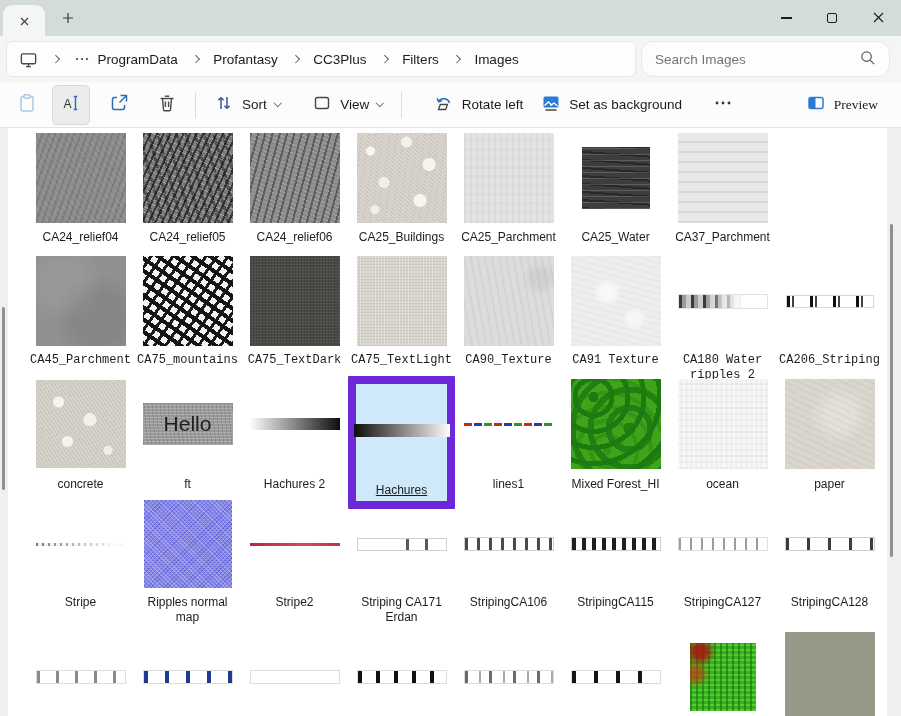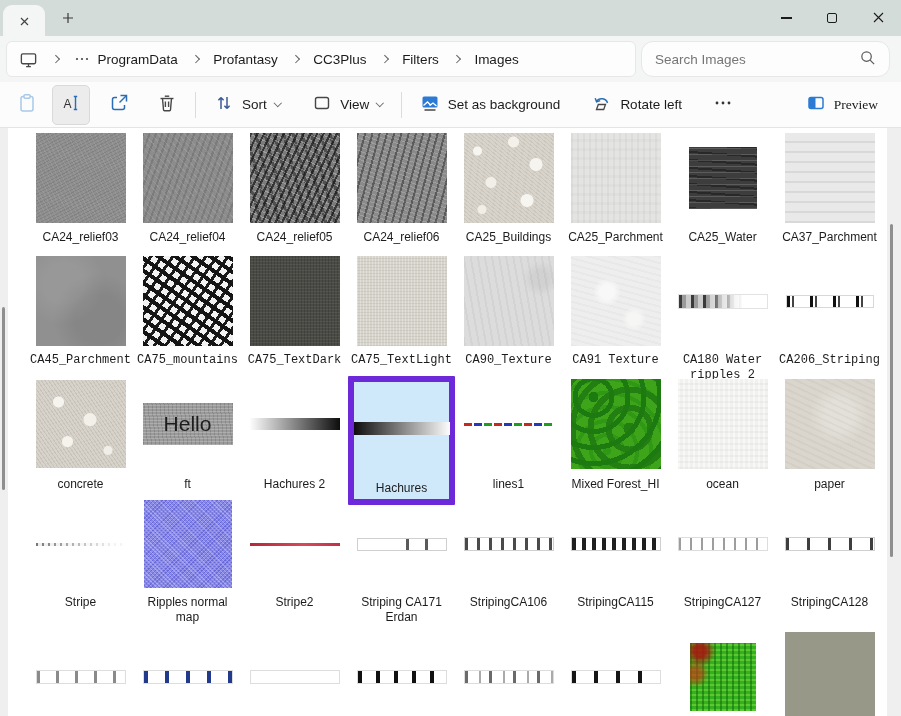--- a/index.html
+++ b/index.html
@@ -42,21 +42,21 @@
   .chevd { width:5.5px; height:5.5px; border-right:1.3px solid #666; border-bottom:1.3px solid #666;
     transform:rotate(45deg); display:inline-block; margin-top:-3px; }
   .tb-sep { width:1px; height:26px; background:#dcdcdc; margin:0 9px; flex:0 0 auto; }
   .ml6{margin-left:6px;} .ml10{margin-left:10px;} .ml14{margin-left:14px;}
   .preview { margin-left:auto;font-family:Liberation Serif, serif; }
 
   
   .content { position:absolute; left:0; top:128px; width:901px; height:588px; background:#fff; overflow:hidden; }
   .grid-row { position:absolute; left:27px; width:856px; display:flex; }
   .cell { width:107px; display:flex; flex-direction:column; align-items:center; }
-  .cell.selected { background:#cfe9fb; border:6px solid #6d28d9; margin-top:-2px; padding-bottom:3px; border-radius:1px; }
+  .cell.selected { background:#cfe9fb; border:8px solid #6d28d9; margin-top:-2px; padding-bottom:3px; border-radius:1px;text-decoration:underline; }
   .thumbwrap { width:100%; display:flex; align-items:center; justify-content:center; }
   .filelabel { margin-top:7px; font-size:12px; line-height:14.5px; text-align:center; max-width:104px; color:#1c1c1c; }
   .thumb { flex:0 0 auto; }
   .thumb-text { display:flex; align-items:center; justify-content:center; font-size:21px; color:#1e1e1e; }
 
   
   .sb-right-track { position:absolute; right:0; top:128px; width:14px; height:588px; background:#efefef; }
   .sb-right-thumb { position:absolute; right:8px; top:224px; width:3px; height:333px; background:#8f8f8f; border-radius:2px; }
   .sb-left-track  { position:absolute; left:0; top:128px; width:8px; height:588px; background:#efefef; }
   .sb-left-thumb  { position:absolute; left:2px; top:307px; width:3px; height:183px; background:#8f8f8f; border-radius:2px; }
@@ -229,42 +229,42 @@
     <div class="tbtn ml14">
       <span>
         <svg width="20" height="20" viewBox="0 0 20 20" fill="none" stroke="#474747" stroke-width="1.4">
             <rect x="3.5" y="4.5" width="13" height="11" rx="2"></rect>
           </svg>
       </span>
       <span class="tb-label">View</span>
       <span class="chevd"></span>
     </div>
     <div class="tb-sep"></div>
+    <div class="tbtn ml14">
+      <span>
+        <svg width="20" height="20" viewBox="0 0 20 20" fill="none">
+            <path d="M4.5 8.5 a6 5.5 0 0 1 11 1.5" stroke="#2b6cb8" stroke-width="1.5"></path>
+            <path d="M3.2 5.2 L4.6 8.8 L8.2 7.6" stroke="#2b6cb8" stroke-width="1.5"></path>
+            <path d="M4.5 16.5 L6.3 11.5 H13.5 L11.7 16.5 Z" stroke="#474747" stroke-width="1.3"></path>
+          </svg>
+      </span>
+      <span class="tb-label">Rotate left</span>
+    </div>
     <div class="tbtn">
       <span>
         <svg width="20" height="20" viewBox="0 0 20 20">
             <rect x="2.5" y="3.5" width="15" height="11" rx="1.5" fill="#2b7bd4"></rect>
             <path d="M3.5 12.5 L7.5 9 L11 12.5 M9.5 12.5 L13 10 L16.5 13" stroke="#fff" stroke-width="1.3" fill="none"></path>
             <path d="M4.5 17 h11" stroke="#474747" stroke-width="1.5" fill="none"></path>
           </svg>
       </span>
       <span class="tb-label">Set as background</span>
     </div>
     <div class="tbtn ml14">
       <span>
-        <svg width="20" height="20" viewBox="0 0 20 20" fill="none">
-            <path d="M4.5 8.5 a6 5.5 0 0 1 11 1.5" stroke="#2b6cb8" stroke-width="1.5"></path>
-            <path d="M3.2 5.2 L4.6 8.8 L8.2 7.6" stroke="#2b6cb8" stroke-width="1.5"></path>
-            <path d="M4.5 16.5 L6.3 11.5 H13.5 L11.7 16.5 Z" stroke="#474747" stroke-width="1.3"></path>
-          </svg>
-      </span>
-      <span class="tb-label">Rotate left</span>
-    </div>
-    <div class="tbtn ml14">
-      <span>
         <svg width="18" height="14" viewBox="0 0 18 14">
             <circle cx="3" cy="7" r="1.4" fill="#333"></circle>
             <circle cx="9" cy="7" r="1.4" fill="#333"></circle>
             <circle cx="15" cy="7" r="1.4" fill="#333"></circle>
           </svg>
       </span>
     </div>
     <div class="tbtn preview">
       <span>
         <svg width="20" height="20" viewBox="0 0 20 20">
@@ -274,26 +274,20 @@
       </span>
       <span class="tb-label">Preview</span>
     </div>
   </div>
 
   <div class="content">
     <div id="grid-rows">
         <div class="grid-row" style="top: 5px;">
           <div class="cell">
             <div class="thumbwrap" style="height: 90px;">
-              <div class="thumb t-relief03" style="width: 90px; height: 90px;"></div>
-            </div>
-            <div class="filelabel">CA24_relief03</div>
-          </div>
-          <div class="cell">
-            <div class="thumbwrap" style="height: 90px;">
               <div class="thumb t-relief04" style="width: 90px; height: 90px;"></div>
             </div>
             <div class="filelabel">CA24_relief04</div>
           </div>
           <div class="cell">
             <div class="thumbwrap" style="height: 90px;">
               <div class="thumb t-relief05" style="width: 90px; height: 90px;"></div>
             </div>
             <div class="filelabel">CA24_relief05</div>
           </div>

